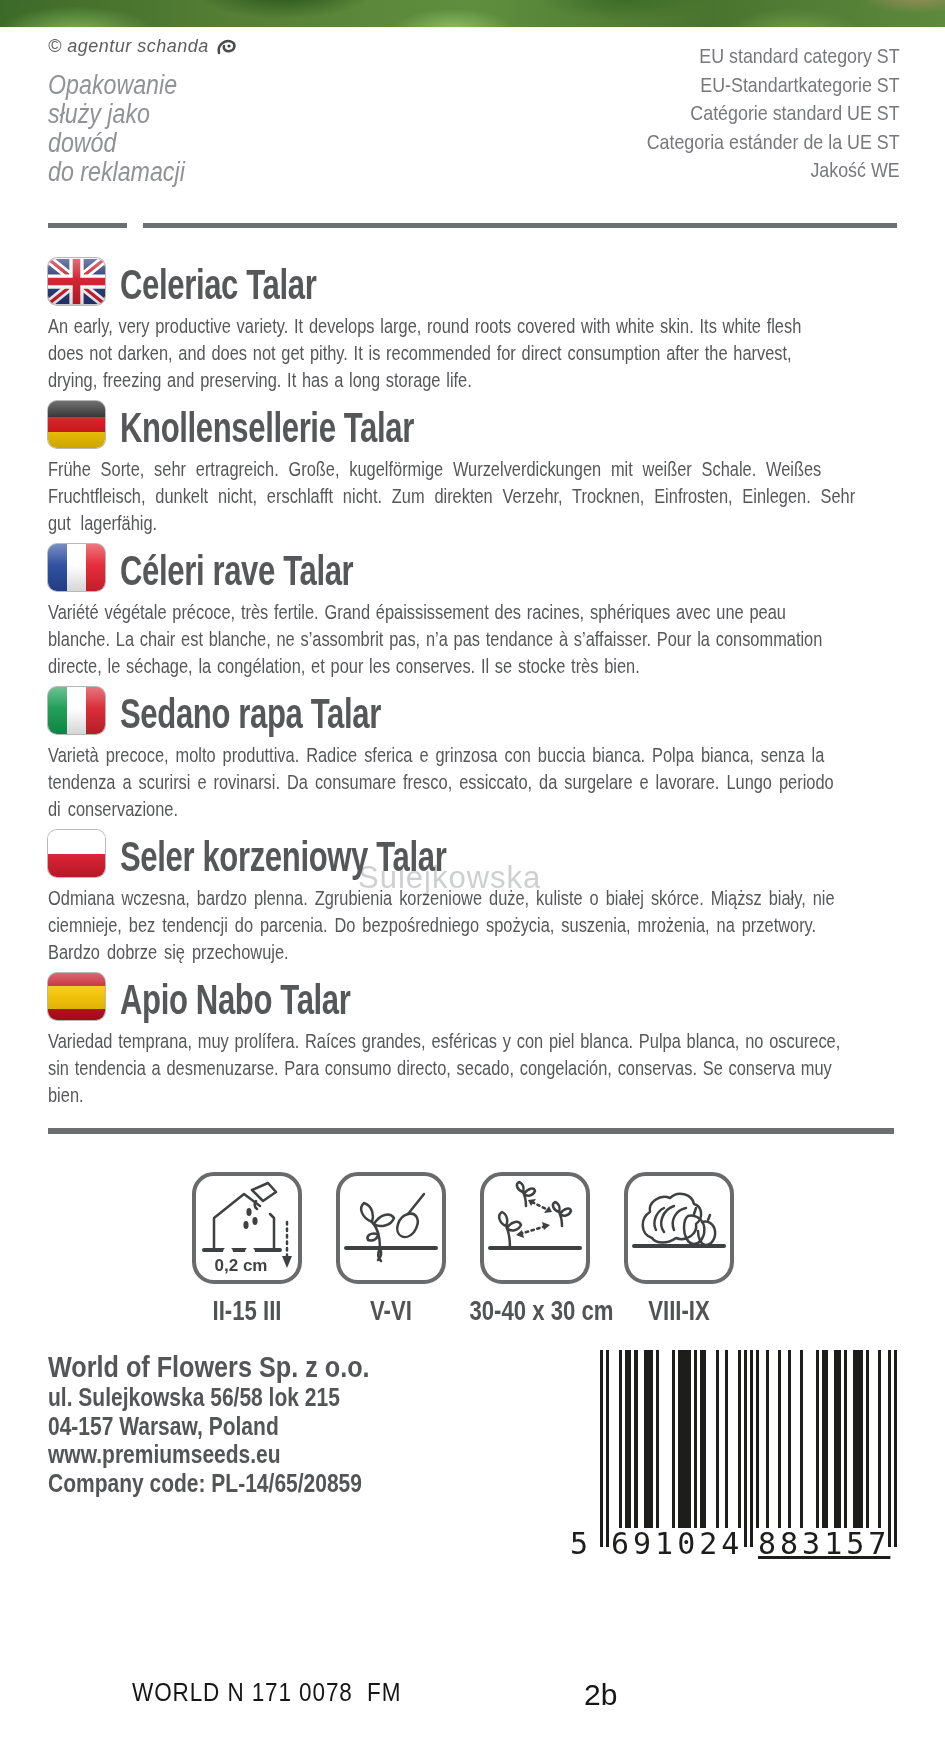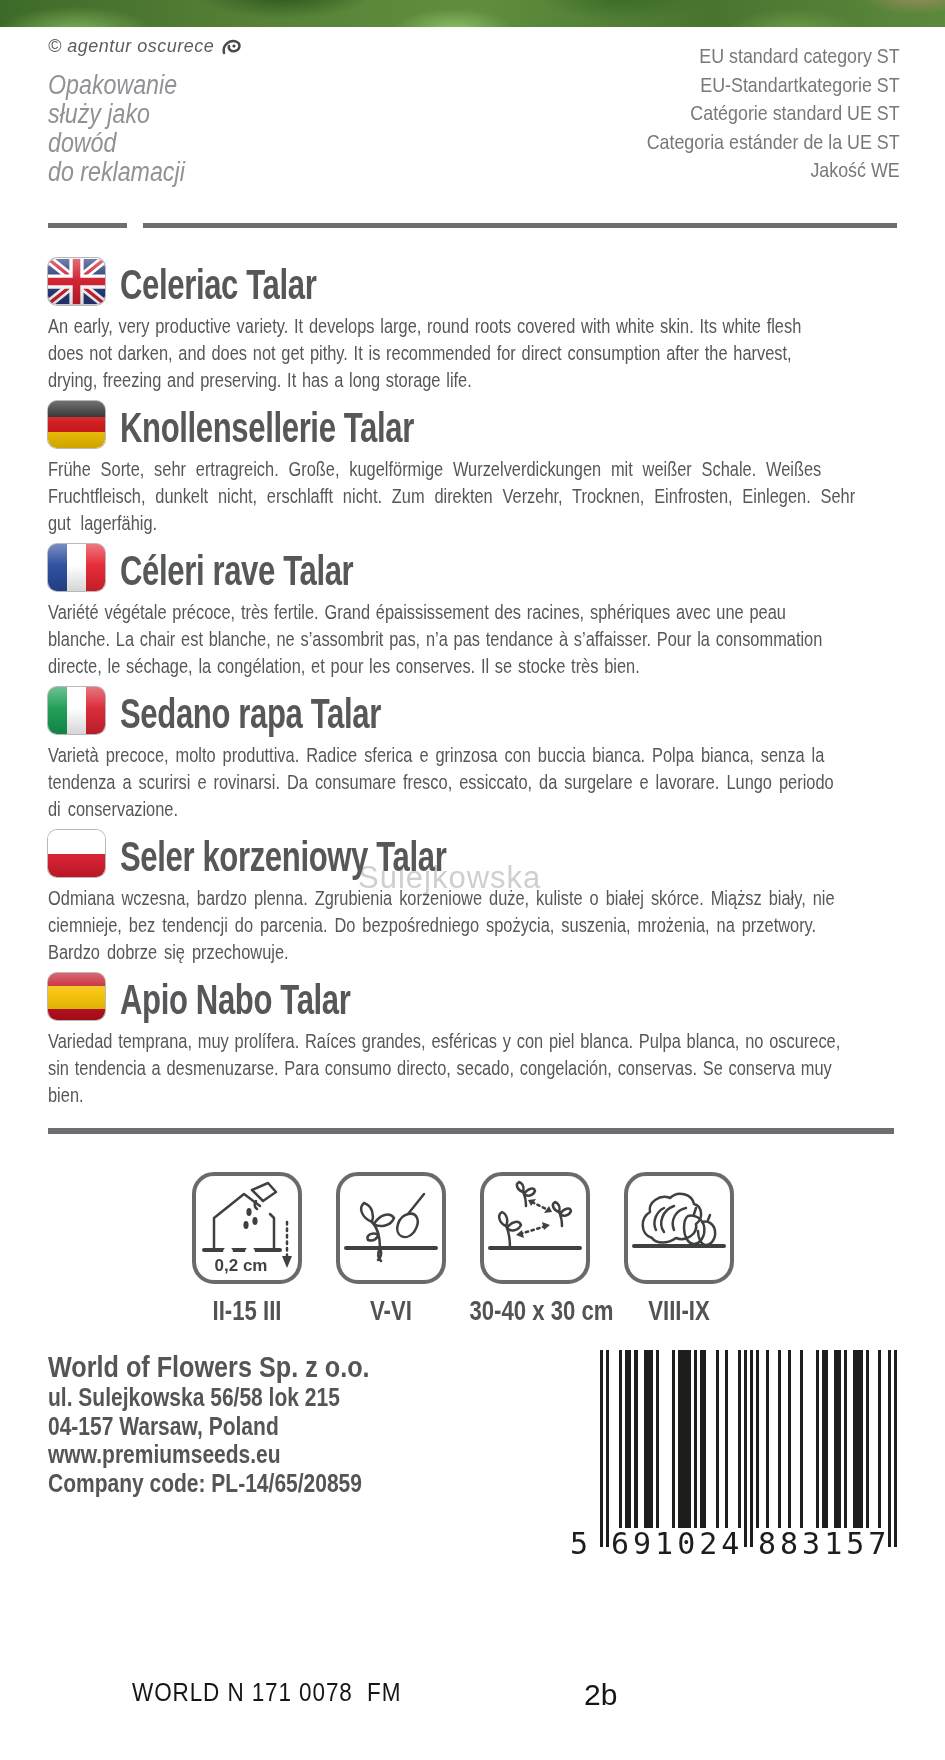--- a/index.html
+++ b/index.html
@@ -67,40 +67,40 @@
     transform:scaleX(.84);transform-origin:0 0;white-space:nowrap;}
   .address .company{font-size:30px;line-height:33px;}
   .address .line{font-size:25px;line-height:28.5px;}
 
   .barcode{position:absolute;left:600px;top:1350px;width:297px;height:212px;}
   .barcode svg{position:absolute;left:0;top:0;}
   .bc-digit{position:absolute;top:176px;font-family:"DejaVu Sans Mono",monospace;
     font-size:30px;color:#1d1d1b;white-space:nowrap;}
   .bc-lead{left:-30px;}
   .bc-g1{left:11px;letter-spacing:4px;}
-  .bc-g2{left:158px;letter-spacing:4px;}
+  .bc-g2{left:158px;letter-spacing:4px;text-decoration:underline;}
 
   .footer-batch{position:absolute;left:132px;top:1678px;font-size:25px;color:#161616;
     transform:scaleX(.9);transform-origin:0 0;letter-spacing:1px;white-space:pre;}
   .footer-code2{position:absolute;left:584px;top:1678px;font-size:30px;color:#161616;}
 
   .pict{stroke:#3f4041;fill:none;stroke-width:2.5;stroke-linecap:round;stroke-linejoin:round;}
   .pict-thick{stroke:#3f4041;fill:none;stroke-width:4;stroke-linecap:round;}
   .pict-fill{fill:#3f4041;stroke:none;}
   .pict-text{font-family:"Liberation Sans",sans-serif;font-weight:bold;font-size:17px;fill:#414243;}
 </style>
 </head>
 <body>
 
 <div class="page">
 
   <div class="photo-strip"></div>
 
   <div class="copyright">
-    <span>© agentur oscurece</span>
+    <span>© agentur schanda</span>
     <svg width="22" height="18" viewBox="0 0 22 18">
       <path d="M3 15 C1 6 10 1 16 4 C20 6 19 12 14 13 C10 14 7 11 8 8" class="pict" style="stroke:#4a4b4d"></path>
       <circle cx="13" cy="8" r="1.6" class="pict-fill"></circle>
     </svg>
   </div>
 
   <div class="packaging">
     <div>Opakowanie</div>
     <div>służy jako</div>
     <div>dowód</div>

